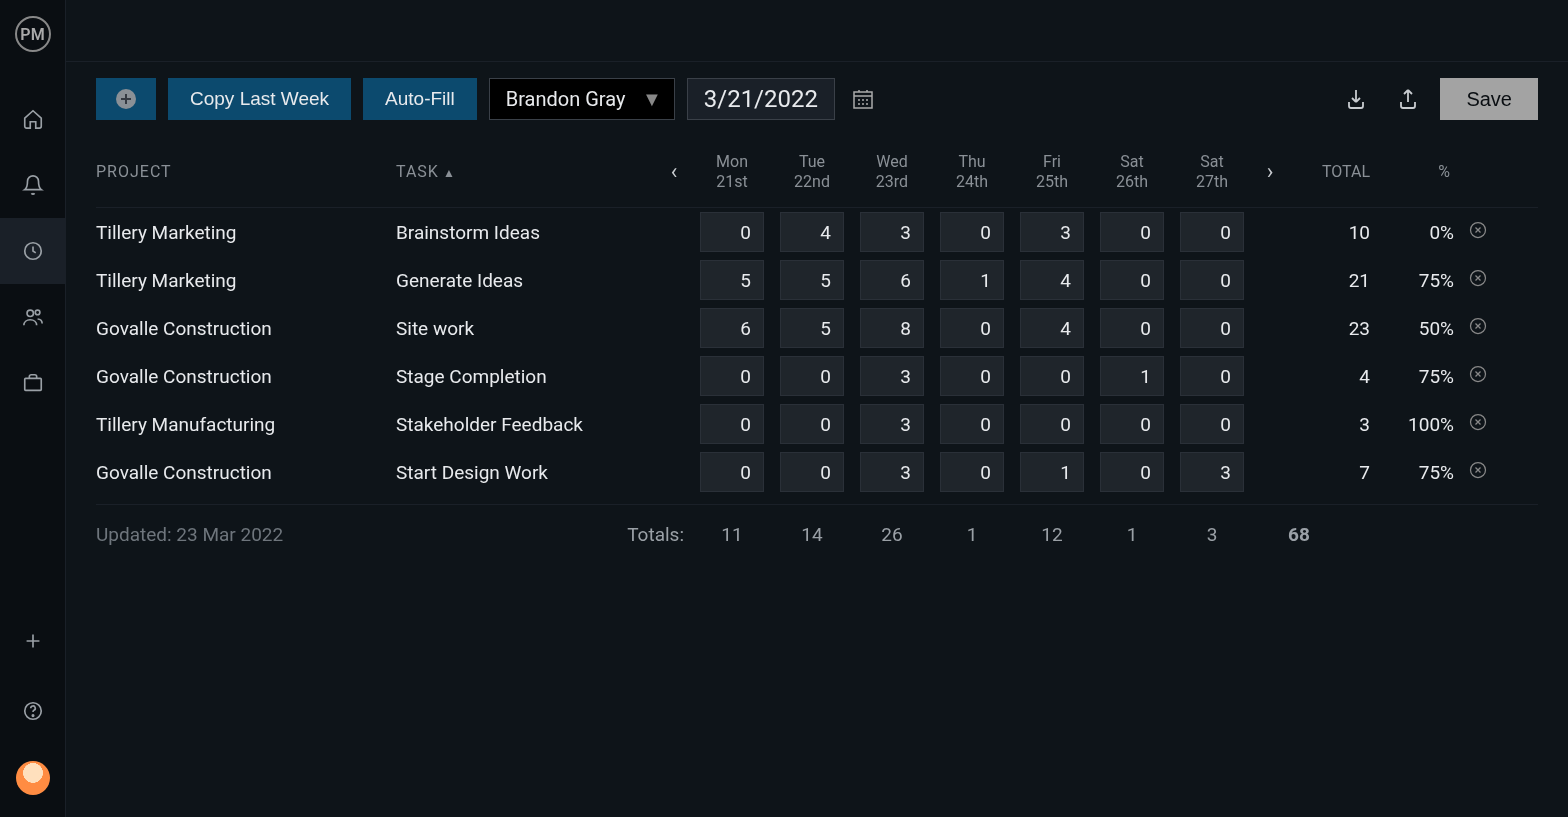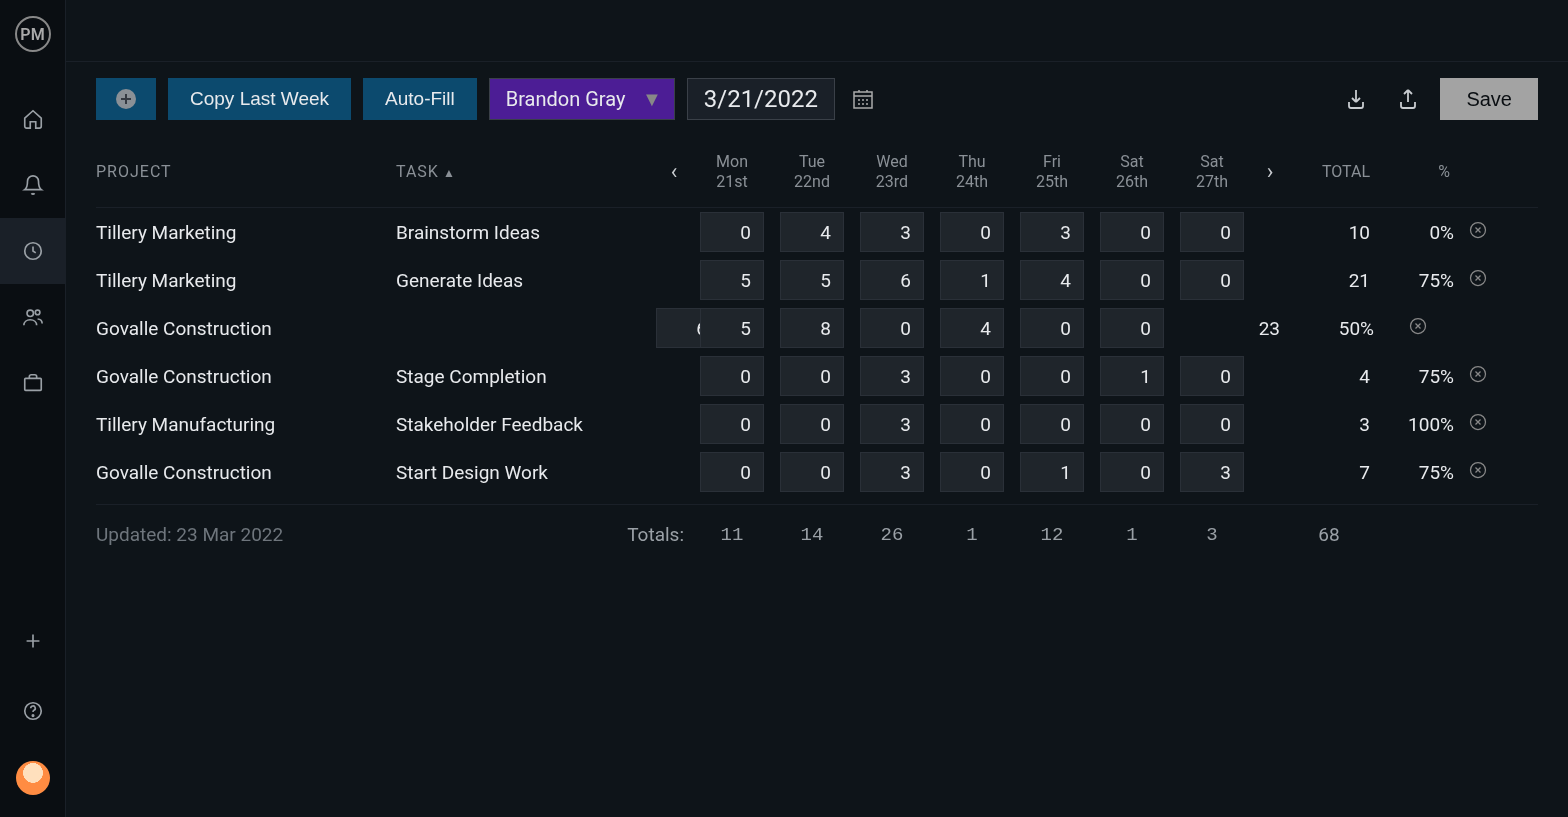--- a/index.html
+++ b/index.html
@@ -66,21 +66,21 @@
   color: #e8eaed;
   height: 42px;
   padding: 0 22px;
   font-size: 19px;
   cursor: pointer;
   display: flex; align-items: center; justify-content: center;
 }
 .btn.icon-only { width: 60px; padding: 0; }
 .btn.plus-circle svg { width: 24px; height: 24px; }
 .select-wrap {
-  background: #4c1d95;
+  background: #000000;
   border: 1px solid #3a4048;
   height: 42px;
   padding: 0 42px 0 16px;
   display: flex; align-items: center;
   position: relative;
   font-size: 20px;
   color: #e8eaed;
   min-width: 186px;
 }
 .select-wrap .chev {
@@ -165,22 +165,22 @@
   grid-template-columns: 300px 260px 36px repeat(7, 80px) 36px 90px 80px 40px;
   align-items: center;
   height: 60px;
   border-top: 1px solid #1a2028;
   margin-top: 8px;
   color: #9aa0a6;
   font-size: 19px;
 }
 .totals-row .updated { color: #6e757c; }
 .totals-row .tlabel { text-align: right; padding-right: 8px; grid-column: 2 / 4;}
-.totals-row .tval { text-align: center; font-family: Liberation Mono, monospace; }
-.totals-row .grand { text-align: center; padding-right: 8px;}
+.totals-row .tval { text-align: center; }
+.totals-row .grand { text-align: left; padding-right: 8px; font-weight: bold;}
 .sort-ind { font-size: 12px; margin-left: 4px;}
 </style>
 </head>
 <body>
 
 <div class="sidebar">
   <div class="logo">PM</div>
   <div class="nav-icons">
     <div class="nav-item">
       <svg viewBox="0 0 24 24" fill="none" stroke="currentColor" stroke-width="1.8">
@@ -367,20 +367,21 @@
           <div></div>
           <div class="total-cell">21</div>
           <div class="pct-cell">75%</div>
           <div class="del-cell"><svg viewBox="0 0 24 24" fill="none" stroke="currentColor" stroke-width="1.5">
               <circle cx="12" cy="12" r="9"></circle>
               <path d="M9 9l6 6M15 9l-6 6"></path>
             </svg></div>
         </div>
         <div class="data-row">
           <div>Govalle Construction</div>
+          <div>Site work</div>
           <div></div>
           <div>
             <div class="hour-cell">6</div>
           </div>
           <div>
             <div class="hour-cell">5</div>
           </div>
           <div>
             <div class="hour-cell">8</div>
           </div>

